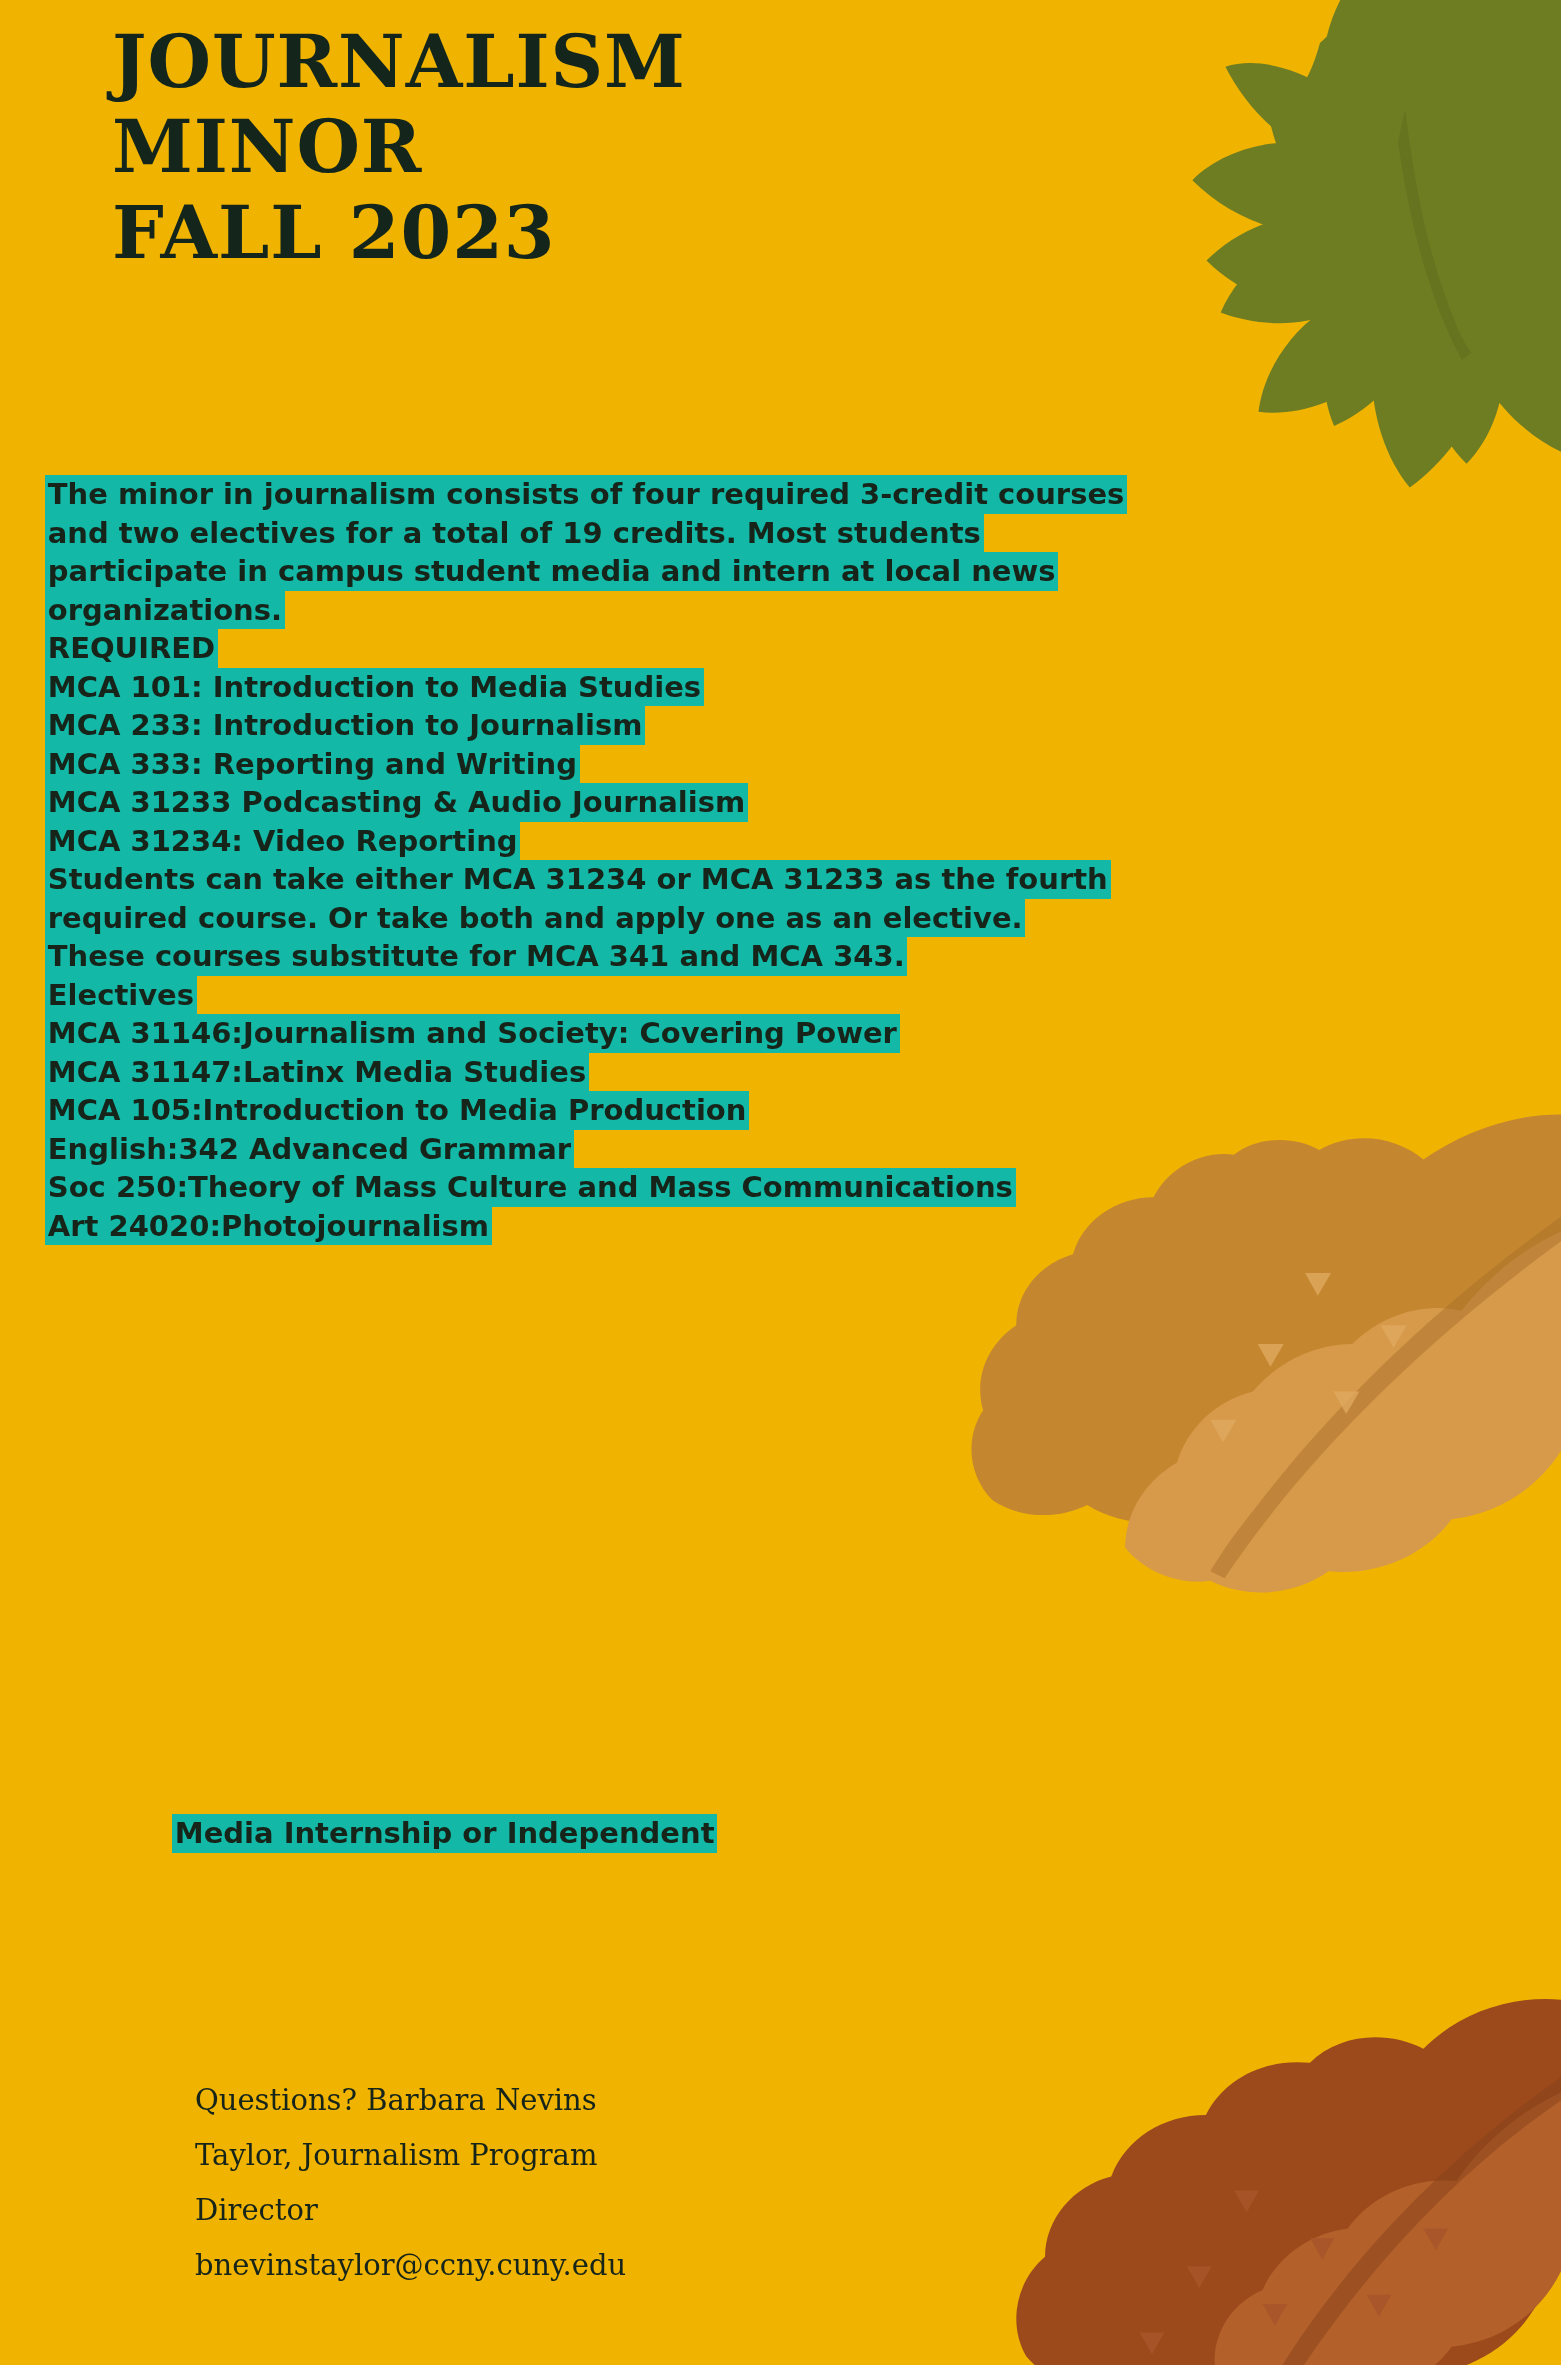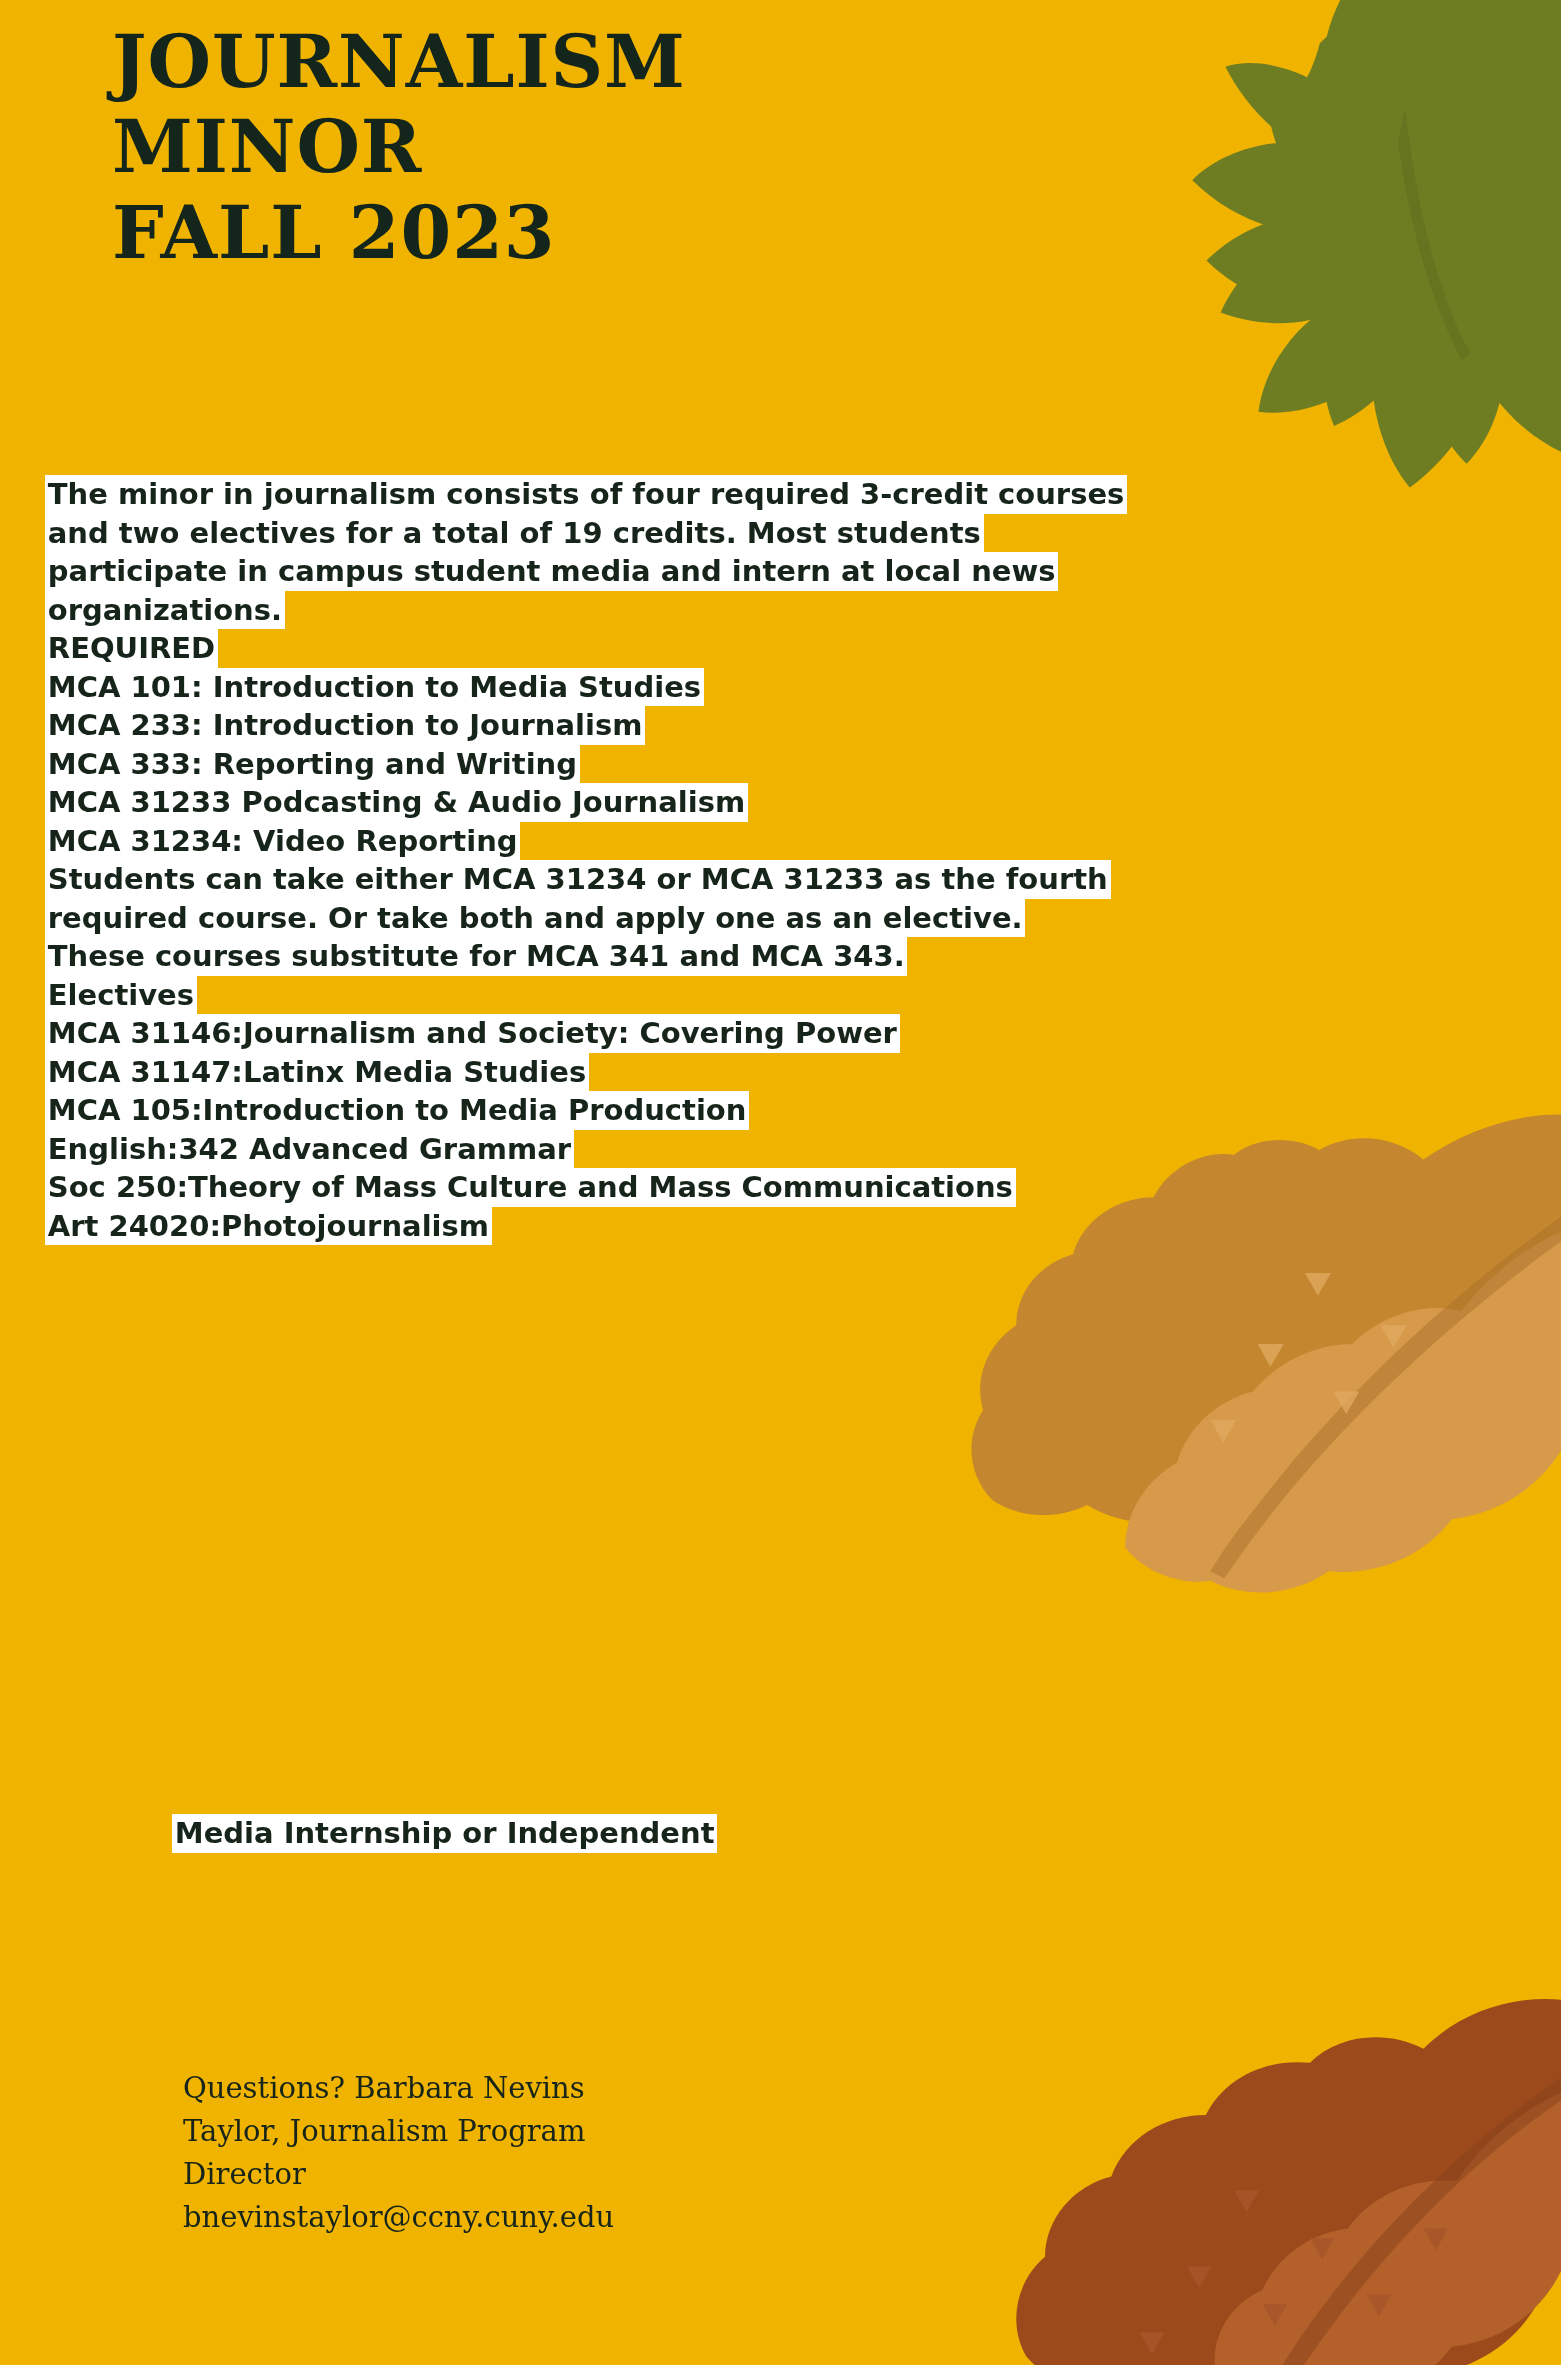--- a/index.html
+++ b/index.html
@@ -63,21 +63,21 @@
   }
   .line {
     font-size: 29px;
     line-height: 1.0;
     font-weight: 600;
     color: #16241a;
     margin: 0 0 9.5px 0;
     white-space: nowrap;
   }
   .line span.hl {
-    background: #ffffff;
+    background: #14b8a6;
     padding: 1.9px 2.8px 2.8px 2.8px;
     box-decoration-break: clone;
     -webkit-box-decoration-break: clone;
   }
 
   
   .internship-block {
     position: absolute;
     left: 172px;
     top: 1819px;
@@ -90,21 +90,21 @@
     position: absolute;
     left: 179px;
     top: 2065px;
     width: 1041px;
   }
   .contact-line {
     font-family: "DejaVu Serif", serif;
     font-size: 29px;
     line-height: 1.35;
     color: #16241a;
-    margin: 4px;
+    margin: 16px;
     white-space: nowrap;
   }
 </style>
 </head>
 <body>
 
 <div class="poster">
 
   <div class="leaf-layer">
 

